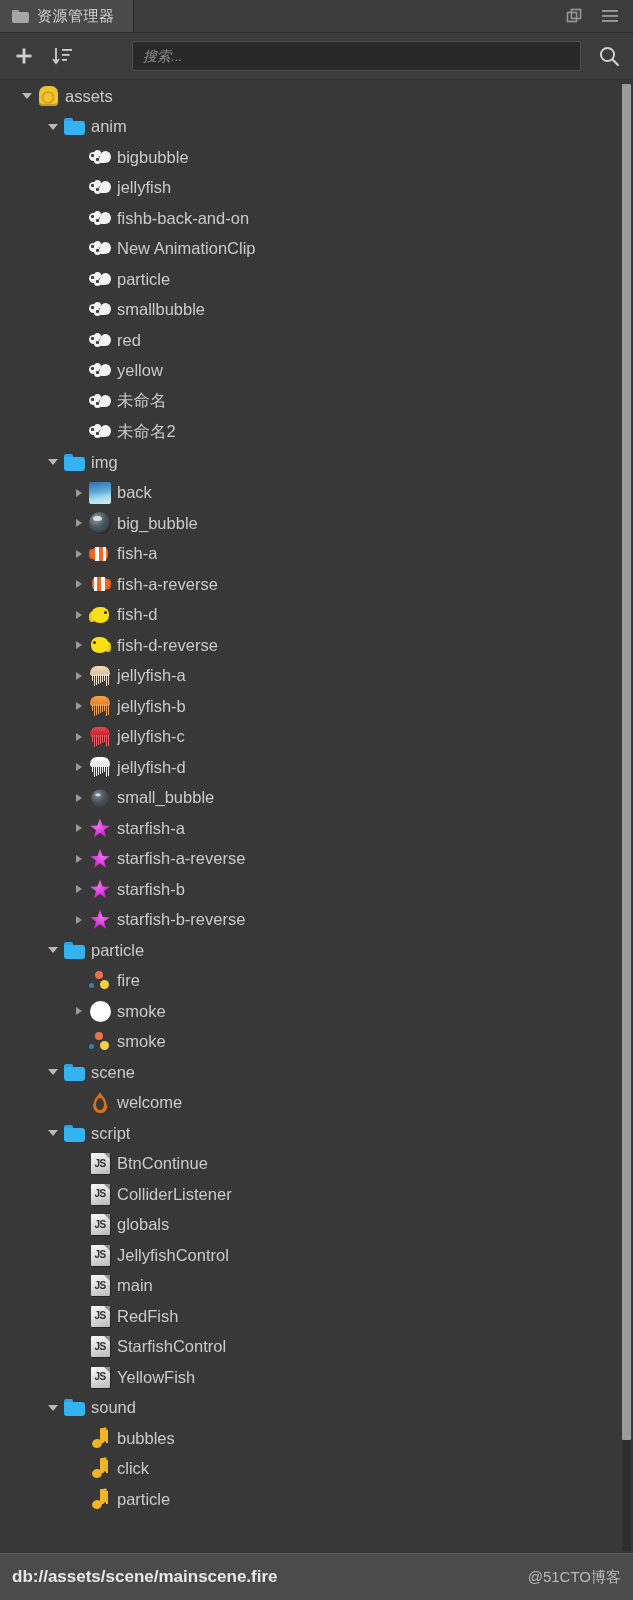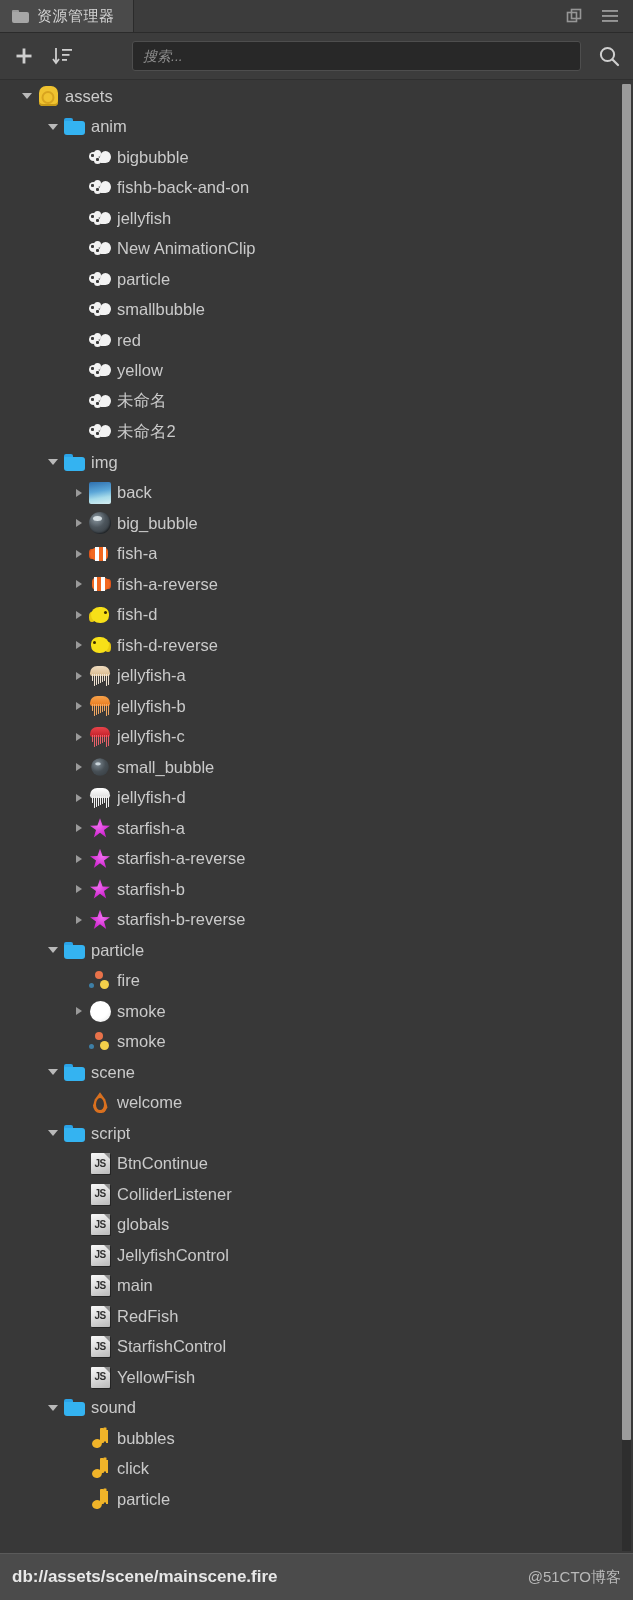--- a/index.html
+++ b/index.html
@@ -302,36 +302,36 @@
         <span class="ico">
           <span class="ic-anim">
             <i class="a1"></i>
             <i class="a4"></i>
             <i class="a2"></i>
             <i class="a3"></i>
             <i class="d1"></i>
             <i class="d2"></i>
           </span>
         </span>
+        <span class="label">jellyfish</span>
+      </div>
+      <div class="row">
+        <span style="width: 70px; flex: 0 0 auto;"></span>
+        <span class="twisty"></span>
+        <span class="ico">
+          <span class="ic-anim">
+            <i class="a1"></i>
+            <i class="a4"></i>
+            <i class="a2"></i>
+            <i class="a3"></i>
+            <i class="d1"></i>
+            <i class="d2"></i>
+          </span>
+        </span>
         <span class="label">fishb-back-and-on</span>
-      </div>
-      <div class="row">
-        <span style="width: 70px; flex: 0 0 auto;"></span>
-        <span class="twisty"></span>
-        <span class="ico">
-          <span class="ic-anim">
-            <i class="a1"></i>
-            <i class="a4"></i>
-            <i class="a2"></i>
-            <i class="a3"></i>
-            <i class="d1"></i>
-            <i class="d2"></i>
-          </span>
-        </span>
-        <span class="label">jellyfish</span>
       </div>
       <div class="row">
         <span style="width: 70px; flex: 0 0 auto;"></span>
         <span class="twisty"></span>
         <span class="ico">
           <span class="ic-anim">
             <i class="a1"></i>
             <i class="a4"></i>
             <i class="a2"></i>
             <i class="a3"></i>
@@ -587,30 +587,20 @@
           </span>
         </span>
         <span class="label">jellyfish-c</span>
       </div>
       <div class="row">
         <span style="width: 70px; flex: 0 0 auto;"></span>
         <span class="twisty">
           <i class="tw-right"></i>
         </span>
         <span class="ico">
-          <span class="thumb th-bubble-sm"></span>
-        </span>
-        <span class="label">small_bubble</span>
-      </div>
-      <div class="row">
-        <span style="width: 70px; flex: 0 0 auto;"></span>
-        <span class="twisty">
-          <i class="tw-right"></i>
-        </span>
-        <span class="ico">
           <span class="thumb jelly">
             <span class="cap" style="background:linear-gradient(180deg,#ffffff,#dcdcdc)"></span>
             <span class="tent">
               <i style="left:0px;background:#f2f2f2;height:7px"></i>
               <i style="left:2px;background:#f2f2f2;height:12px"></i>
               <i style="left:4px;background:#f2f2f2;height:11px"></i>
               <i style="left:6px;background:#f2f2f2;height:10px"></i>
               <i style="left:8px;background:#f2f2f2;height:9px"></i>
               <i style="left:10px;background:#f2f2f2;height:8px"></i>
               <i style="left:12px;background:#f2f2f2;height:7px"></i>
@@ -620,20 +610,30 @@
           </span>
         </span>
         <span class="label">jellyfish-d</span>
       </div>
       <div class="row">
         <span style="width: 70px; flex: 0 0 auto;"></span>
         <span class="twisty">
           <i class="tw-right"></i>
         </span>
         <span class="ico">
+          <span class="thumb th-bubble-sm"></span>
+        </span>
+        <span class="label">small_bubble</span>
+      </div>
+      <div class="row">
+        <span style="width: 70px; flex: 0 0 auto;"></span>
+        <span class="twisty">
+          <i class="tw-right"></i>
+        </span>
+        <span class="ico">
           <span class="thumb th-star">
             <span class="star-shape" style="background:radial-gradient(circle at 40% 35%, #f06ff0 0%, #d62fd6 55%, #a715a7 100%)"></span>
           </span>
         </span>
         <span class="label">starfish-a</span>
       </div>
       <div class="row">
         <span style="width: 70px; flex: 0 0 auto;"></span>
         <span class="twisty">
           <i class="tw-right"></i>

